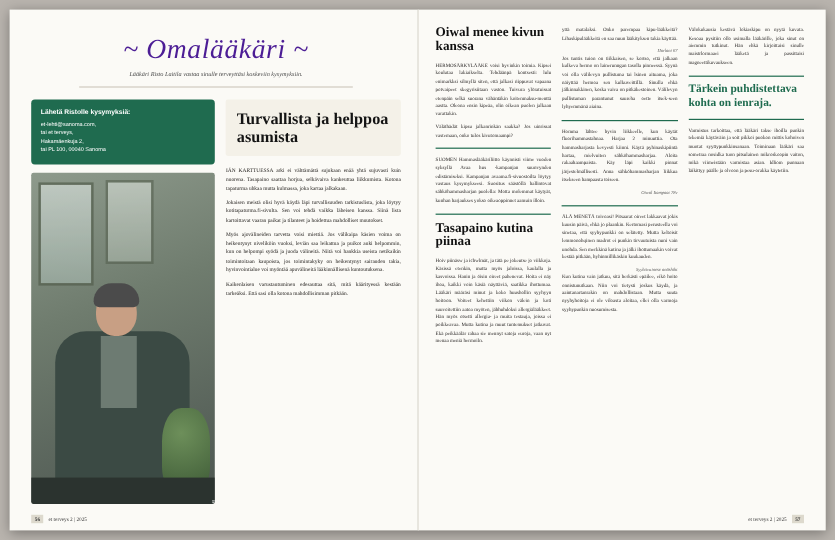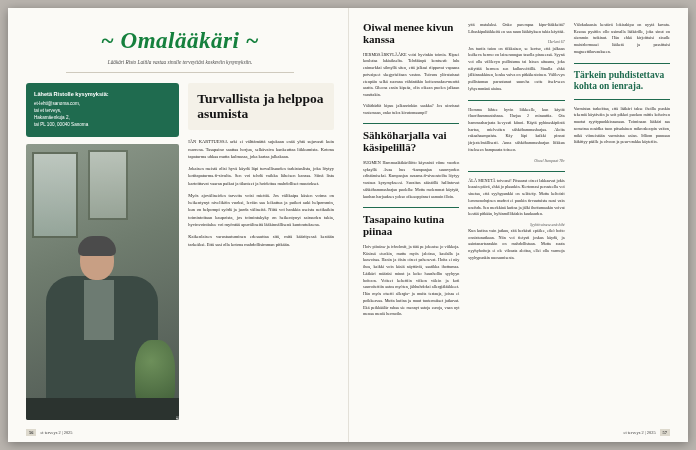--- a/index.html
+++ b/index.html
@@ -21,22 +21,22 @@
     background: #fbfaf6;
     height: 100%;
   }
   .page-left { width: 340px; padding: 14px 14px 0 18px; }
   .page-right { width: 340px; padding: 14px 18px 0 14px; border-left: 1px solid #e3e0d8; }
 
   
   .masthead { text-align: center; margin-top: 6px; }
   .masthead h1 {
     font-family: "Liberation Serif", serif;
-    font-size: 23px; font-weight: bold; font-style: italic;
-    margin: 0; color: #15803d; letter-spacing: .5px;
+    font-size: 23px; font-weight: normal; font-style: italic;
+    margin: 0; color: #4c1d95; letter-spacing: .5px;
   }
   .masthead .deck {
     font-family: "Liberation Serif", serif;
     font-size: 5.2px; color: #4a4a4a; margin-top: 5px; font-style: italic;
   }
   .rule-thin { height: 1px; background: #cfcabe; margin: 7px 40px 0; }
 
   .left-body { display: flex; gap: 9px; margin-top: 10px; justify-content: center; }
   .photo-col { width: 160px; }
   .green-card {
@@ -199,21 +199,20 @@
   <div class="page page-right">
     <div class="rp-cols">
 
       <div class="rp-col">
         <h3 class="art">Oiwal menee kivun kanssa</h3>
         <div class="body-text">
           <p>HERMOSÄRKYLÄÄKE voisi hyvinkin toimia. Kipsei koulutaa lakiaikselta. Tehdäänpä kontsesti: lulu enimarkksi silmyllä siten, että jalkasi riippuvat vapaana potvaipeet skegyrisiitaan vaston. Tuivura ylöratuissat etenpäin selkä suorana vähäntäkin koitenmaksu-menttä aastta. Oleona ensin kipeäa, olin oikean puolen jalkaan varattakin.</p>
           <p>Väläthädät kipsu jalkanrinkän saakka? Jos uinrissat vastemaan, onko tulos kivutomaampi?</p>
         </div>
         <div class="hr-green"></div>
-        <h3 class="art">Sähköharjalla vai käsipelillä?</h3>
         <div class="body-text">
           <p>SUOMEN Hammaslääkäriliitto käynnisti viime vuoden syksyllä Avaa hus -kampanjan suunvynden edistämiseksi. Kampanjan avaama.fi-sivuostoilta löytyy vastaus kysymykseesi. Suositus säästöllä hallintovat sähköhammasharjan puolella: Motta molemmat käytyät, kunhan harjaukses yokso oikeaoppinnet aamuin illoin.</p>
         </div>
         <div class="hr-green"></div>
         <h3 class="art">Tasapaino kutina piinaa</h3>
         <div class="body-text">
           <p>Hoiv piinäsw ja ichwlmät, ja tätä pe jokeutse jo viikkoja. Käsissä etenkin, mutta myös jaloissa, kaulalla ja kasvoissa. Hanin ja öisin oireet pahenevat. Hoita ei näy ihoa, kaikki voin käsiä näyttäviä, saatikka ihottumaa. Lääkäri määräsi minut ja koko huushollin syyhyyn hoitoon. Voiteet kehettiin viikon välein ja koti suuvoitettiin aatoa myöten, jähhuhdoksi allergiälääkkeet. Hän myös otsetti allergia- ja muita testauja, joissa ei poikkeavaa. Mutta kutina ja muut tuntemukset jatkuvat. Ekä peikkäälär rahaa sie mennyt satoja euroja, vaan nyt menaa meniä hermoiln.</p>
         </div>
       </div>
 

